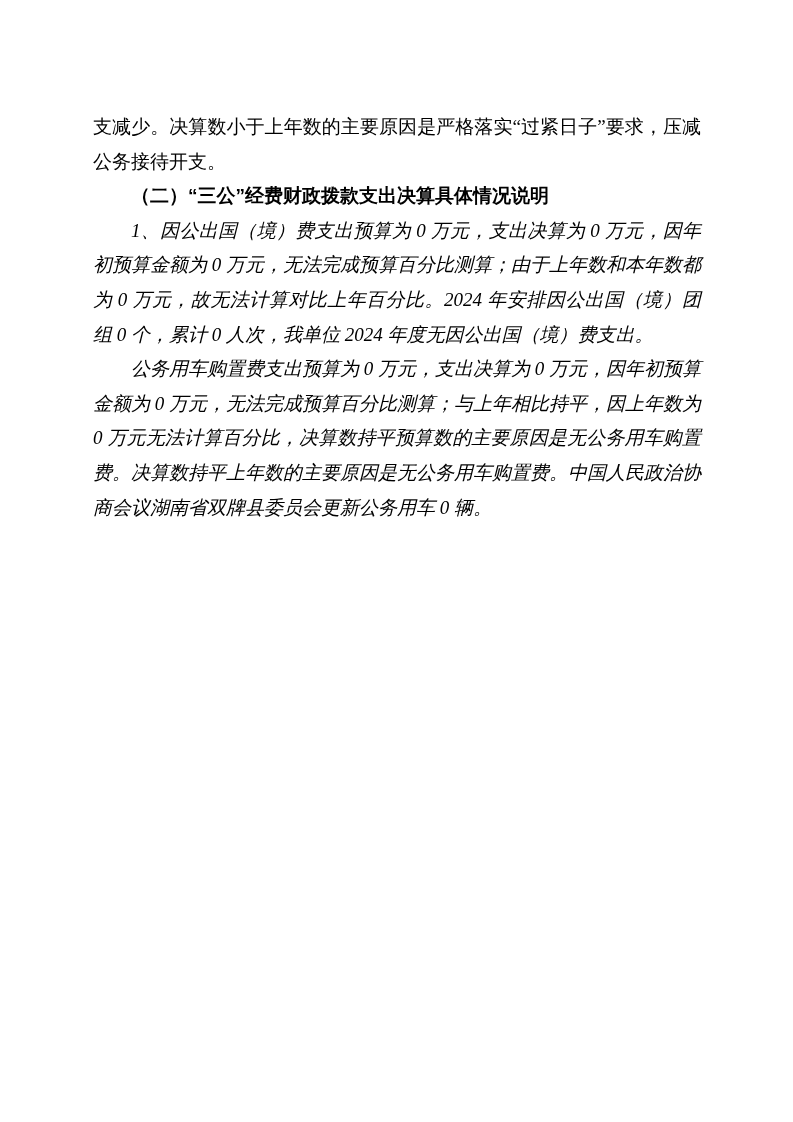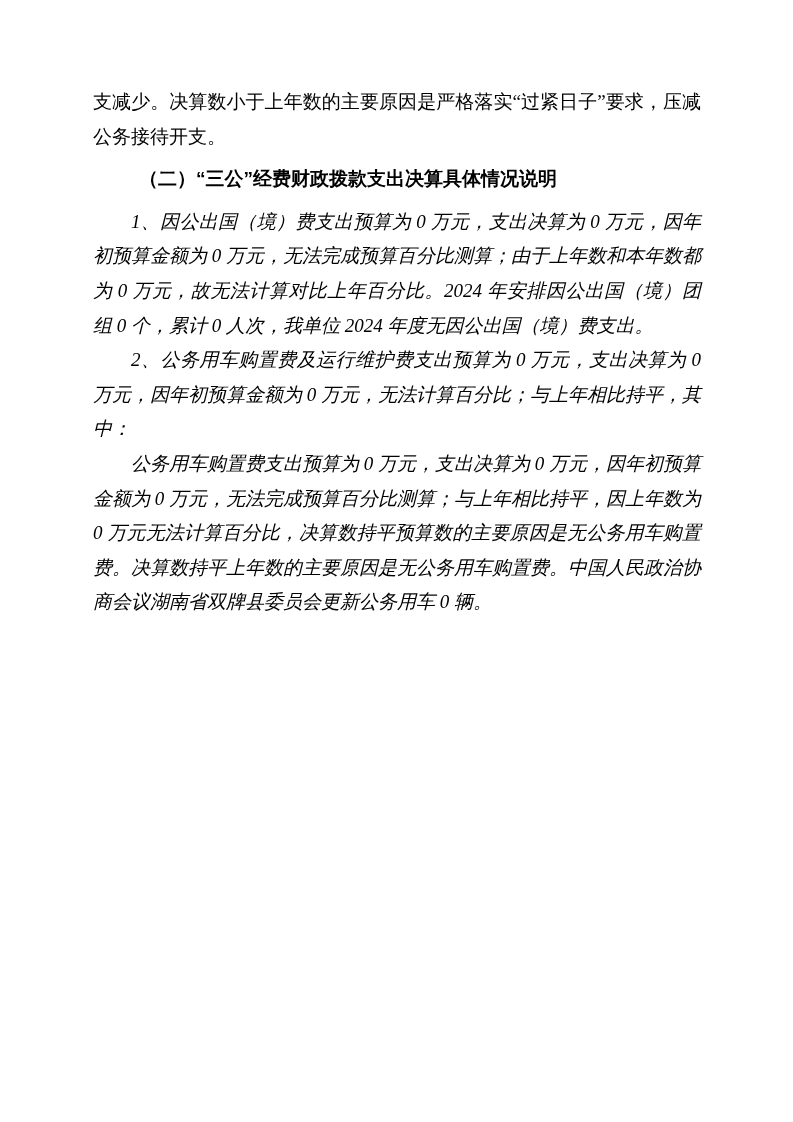--- a/index.html
+++ b/index.html
@@ -14,51 +14,50 @@
   .page {
     position: relative;
     width: 793px;
     height: 1122px;
     background: #ffffff;
     overflow: hidden;
   }
   .content {
     position: absolute;
     left: 93px;
-    top: 85px;
+    top: 110px;
     width: 608px;
     color: #000000;
   }
   .body-text {
     margin: 0;
     font-family: "Liberation Serif", "DejaVu Serif", serif;
     font-size: 19px;
     line-height: 34.6px;
     text-align: justify;
     color: #000000;
   }
   .indent {
     text-indent: 2em;
     font-style: italic;
   }
   .heading {
-    margin: 8px;
+    margin: 0;
     font-family: "Liberation Sans", "DejaVu Sans", sans-serif;
     font-weight: bold;
     font-size: 19px;
     line-height: 34.6px;
     text-indent: 2em;
     text-align: justify;
     color: #000000;
   }
 </style>
 </head>
 <body>
 
 <div class="page">
   <div class="content">
     <p class="body-text">支减少。决算数小于上年数的主要原因是严格落实“过紧日子”要求，压减公务接待开支。</p>
     <h2 class="heading">（二）“三公”经费财政拨款支出决算具体情况说明</h2>
     <p class="body-text indent">1、因公出国（境）费支出预算为 0 万元，支出决算为 0 万元，因年初预算金额为 0 万元，无法完成预算百分比测算；由于上年数和本年数都为 0 万元，故无法计算对比上年百分比。2024 年安排因公出国（境）团组 0 个，累计 0 人次，我单位 2024 年度无因公出国（境）费支出。</p>
-    <p class="body-text indent">2、公务用车购置费及运行维护费支出预算为 0 万元，支出决算为 0 万元，因年初预算金额为 0 万元，无法计算百分比；与上年相比持平，其中：</p>
     <p class="body-text indent">公务用车购置费支出预算为 0 万元，支出决算为 0 万元，因年初预算金额为 0 万元，无法完成预算百分比测算；与上年相比持平，因上年数为 0 万元无法计算百分比，决算数持平预算数的主要原因是无公务用车购置费。决算数持平上年数的主要原因是无公务用车购置费。中国人民政治协商会议湖南省双牌县委员会更新公务用车 0 辆。</p>
   </div>
 </div>
 
 </body></html>

